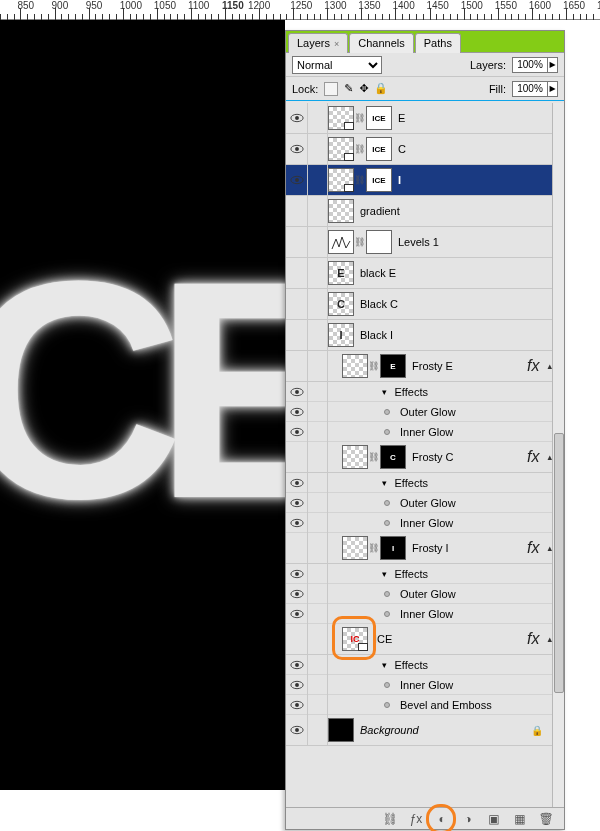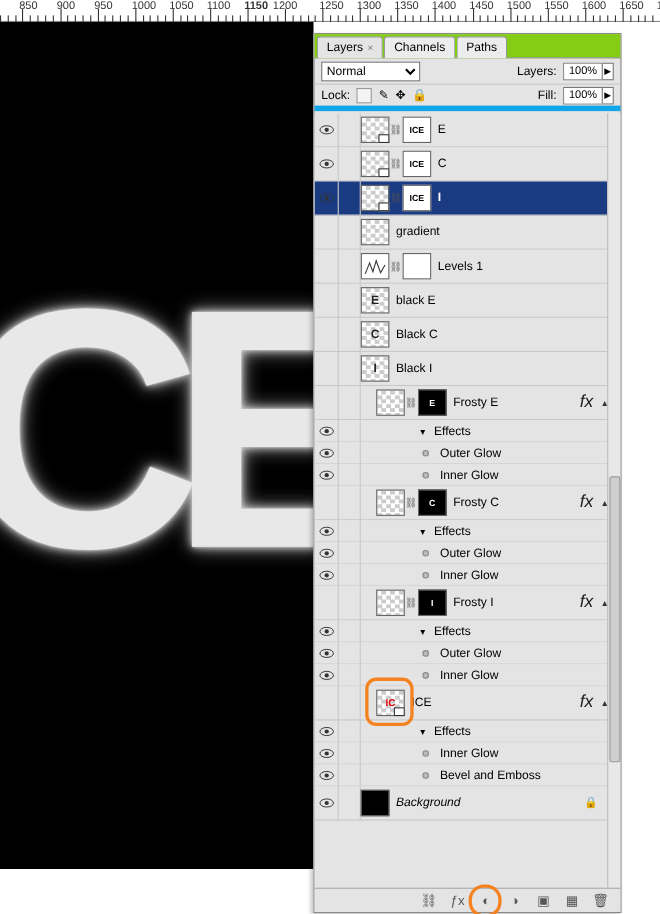--- a/index.html
+++ b/index.html
@@ -20,21 +20,21 @@
   .tabs{display:flex;height:22px;background:#84cc16;border-bottom:1px solid #999;align-items:flex-end;padding-left:2px}
   .tab{padding:3px 8px 4px;border:1px solid #999;border-bottom:none;background:#ececec;border-radius:3px 3px 0 0;margin-right:1px;position:relative;top:1px}
   .tab.active{background:#e4e4e4}
   .tab .x{margin-left:4px;color:#777;font-size:9px}
   .optrow{display:flex;align-items:center;height:24px;padding:0 6px;gap:6px;border-bottom:1px solid #c6c6c6}
   select.blend{width:90px;height:18px;border:1px solid #777;background:#fff;font-size:11px}
   .optrow .lbl{font-size:11px}
   .pctbox{display:flex;align-items:center;border:1px solid #777;background:#fff;height:16px}
   .pctbox input{width:34px;border:none;height:14px;font-size:10px;text-align:center;background:#fff}
   .pctbox .arrow{width:10px;height:14px;border-left:1px solid #777;display:flex;align-items:center;justify-content:center;font-size:8px}
-  .lockrow{border-bottom:5px solid #0ea5e9}
+  .lockrow{border-bottom:1px solid #0ea5e9}
   .lockicon{width:14px;height:14px;border:1px solid #999;display:inline-block;background:#f4f4f4}
   .locklbl{font-size:11px}
   
   .layers{position:absolute;left:0;top:72px;right:12px;bottom:22px;overflow:hidden;background:#e4e4e4}
   .scrollbar{position:absolute;right:0;top:72px;width:12px;bottom:22px;background:#e8e8e8;border-left:1px solid #b8b8b8}
   .scrollbar .thumb{position:absolute;left:1px;width:10px;background:#cfcfcf;border:1px solid #999;border-radius:2px}
   .row{display:flex;align-items:center;height:31px;border-bottom:1px solid #c8c8c8;background:#e4e4e4}
   .row.sel{background:#1a3a82}
   .row.sel .name{color:#fff;font-weight:bold}
   .eye{width:22px;height:31px;border-right:1px solid #c8c8c8;display:flex;align-items:center;justify-content:center}

